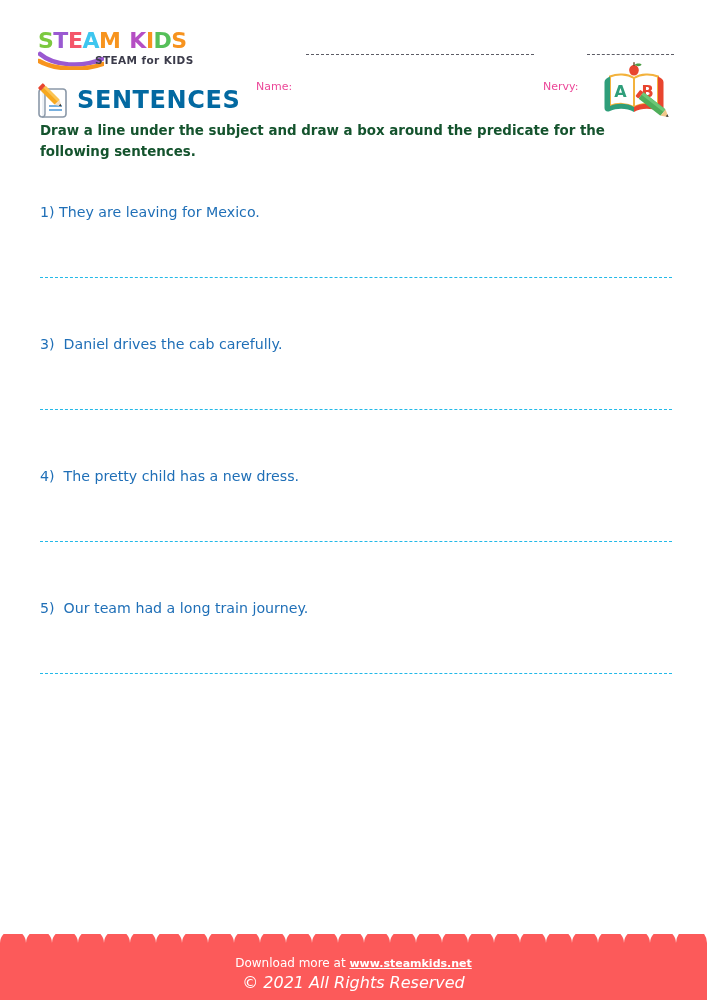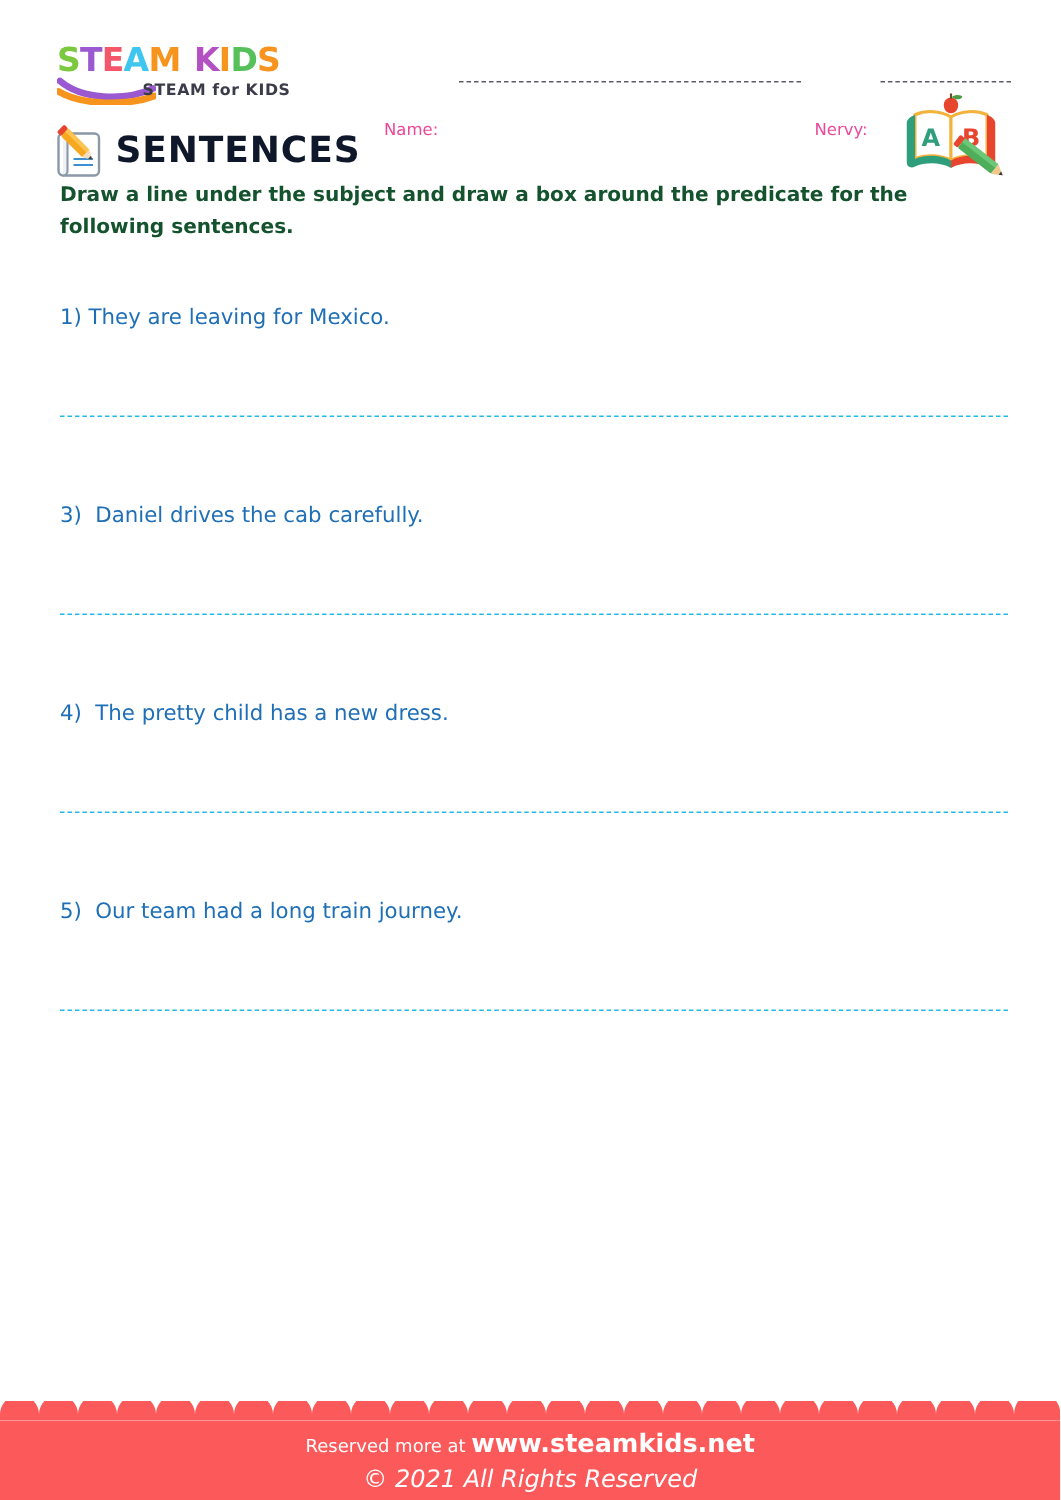--- a/index.html
+++ b/index.html
@@ -114,21 +114,21 @@
     height: 38px;
   }
   #worksheet-title {
     position: absolute;
     left: 44px;
     top: 4px;
     font-family: "DejaVu Sans", sans-serif;
     font-weight: bold;
     font-size: 24px;
     letter-spacing: 0.6px;
-    color: #0f172a;
+    color: #0369a1;
     white-space: nowrap;
   }
 
   
   #instruction {
     position: absolute;
     left: 40px;
     top: 120px;
     width: 600px;
     font-family: "DejaVu Sans", sans-serif;
@@ -199,21 +199,21 @@
     align-items: center;
     justify-content: center;
     gap: 3px;
   }
   #footer-download {
     font-family: "DejaVu Sans", sans-serif;
     font-size: 12px;
     color: #ffffff;
     white-space: nowrap;
   }
-  #footer-download b { font-size: 17px; }
+  #footer-download b { font-size: 11px; text-decoration: underline; }
   #footer-copyright {
     font-family: "DejaVu Sans", sans-serif;
     font-style: italic;
     font-size: 16px;
     color: #ffffff;
     white-space: nowrap;
   }
 </style>
 </head>
 <body>
@@ -308,18 +308,18 @@
 
 
   </div>
 
   <div id="footer">
     <svg id="footer-scallop" viewBox="0 0 707 13" preserveAspectRatio="none">
       <path d="M0 13 L0 9 A13 13 0 0 1 26 9 A13 13 0 0 1 52 9 A13 13 0 0 1 78 9 A13 13 0 0 1 104 9 A13 13 0 0 1 130 9 A13 13 0 0 1 156 9 A13 13 0 0 1 182 9 A13 13 0 0 1 208 9 A13 13 0 0 1 234 9 A13 13 0 0 1 260 9 A13 13 0 0 1 286 9 A13 13 0 0 1 312 9 A13 13 0 0 1 338 9 A13 13 0 0 1 364 9 A13 13 0 0 1 390 9 A13 13 0 0 1 416 9 A13 13 0 0 1 442 9 A13 13 0 0 1 468 9 A13 13 0 0 1 494 9 A13 13 0 0 1 520 9 A13 13 0 0 1 546 9 A13 13 0 0 1 572 9 A13 13 0 0 1 598 9 A13 13 0 0 1 624 9 A13 13 0 0 1 650 9 A13 13 0 0 1 676 9 A13 13 0 0 1 707 9 L707 13 Z" fill="#fc5a5a"></path>
     </svg>
     <div id="footer-band"></div>
     <div id="footer-text">
-      <div id="footer-download"><span>Reserved more at </span><b>www.steamkids.net</b></div>
+      <div id="footer-download"><span>Download more at </span><b>www.steamkids.net</b></div>
       <div id="footer-copyright">© 2021 All Rights Reserved</div>
     </div>
   </div>
 
 </div>
 
 </body></html>

